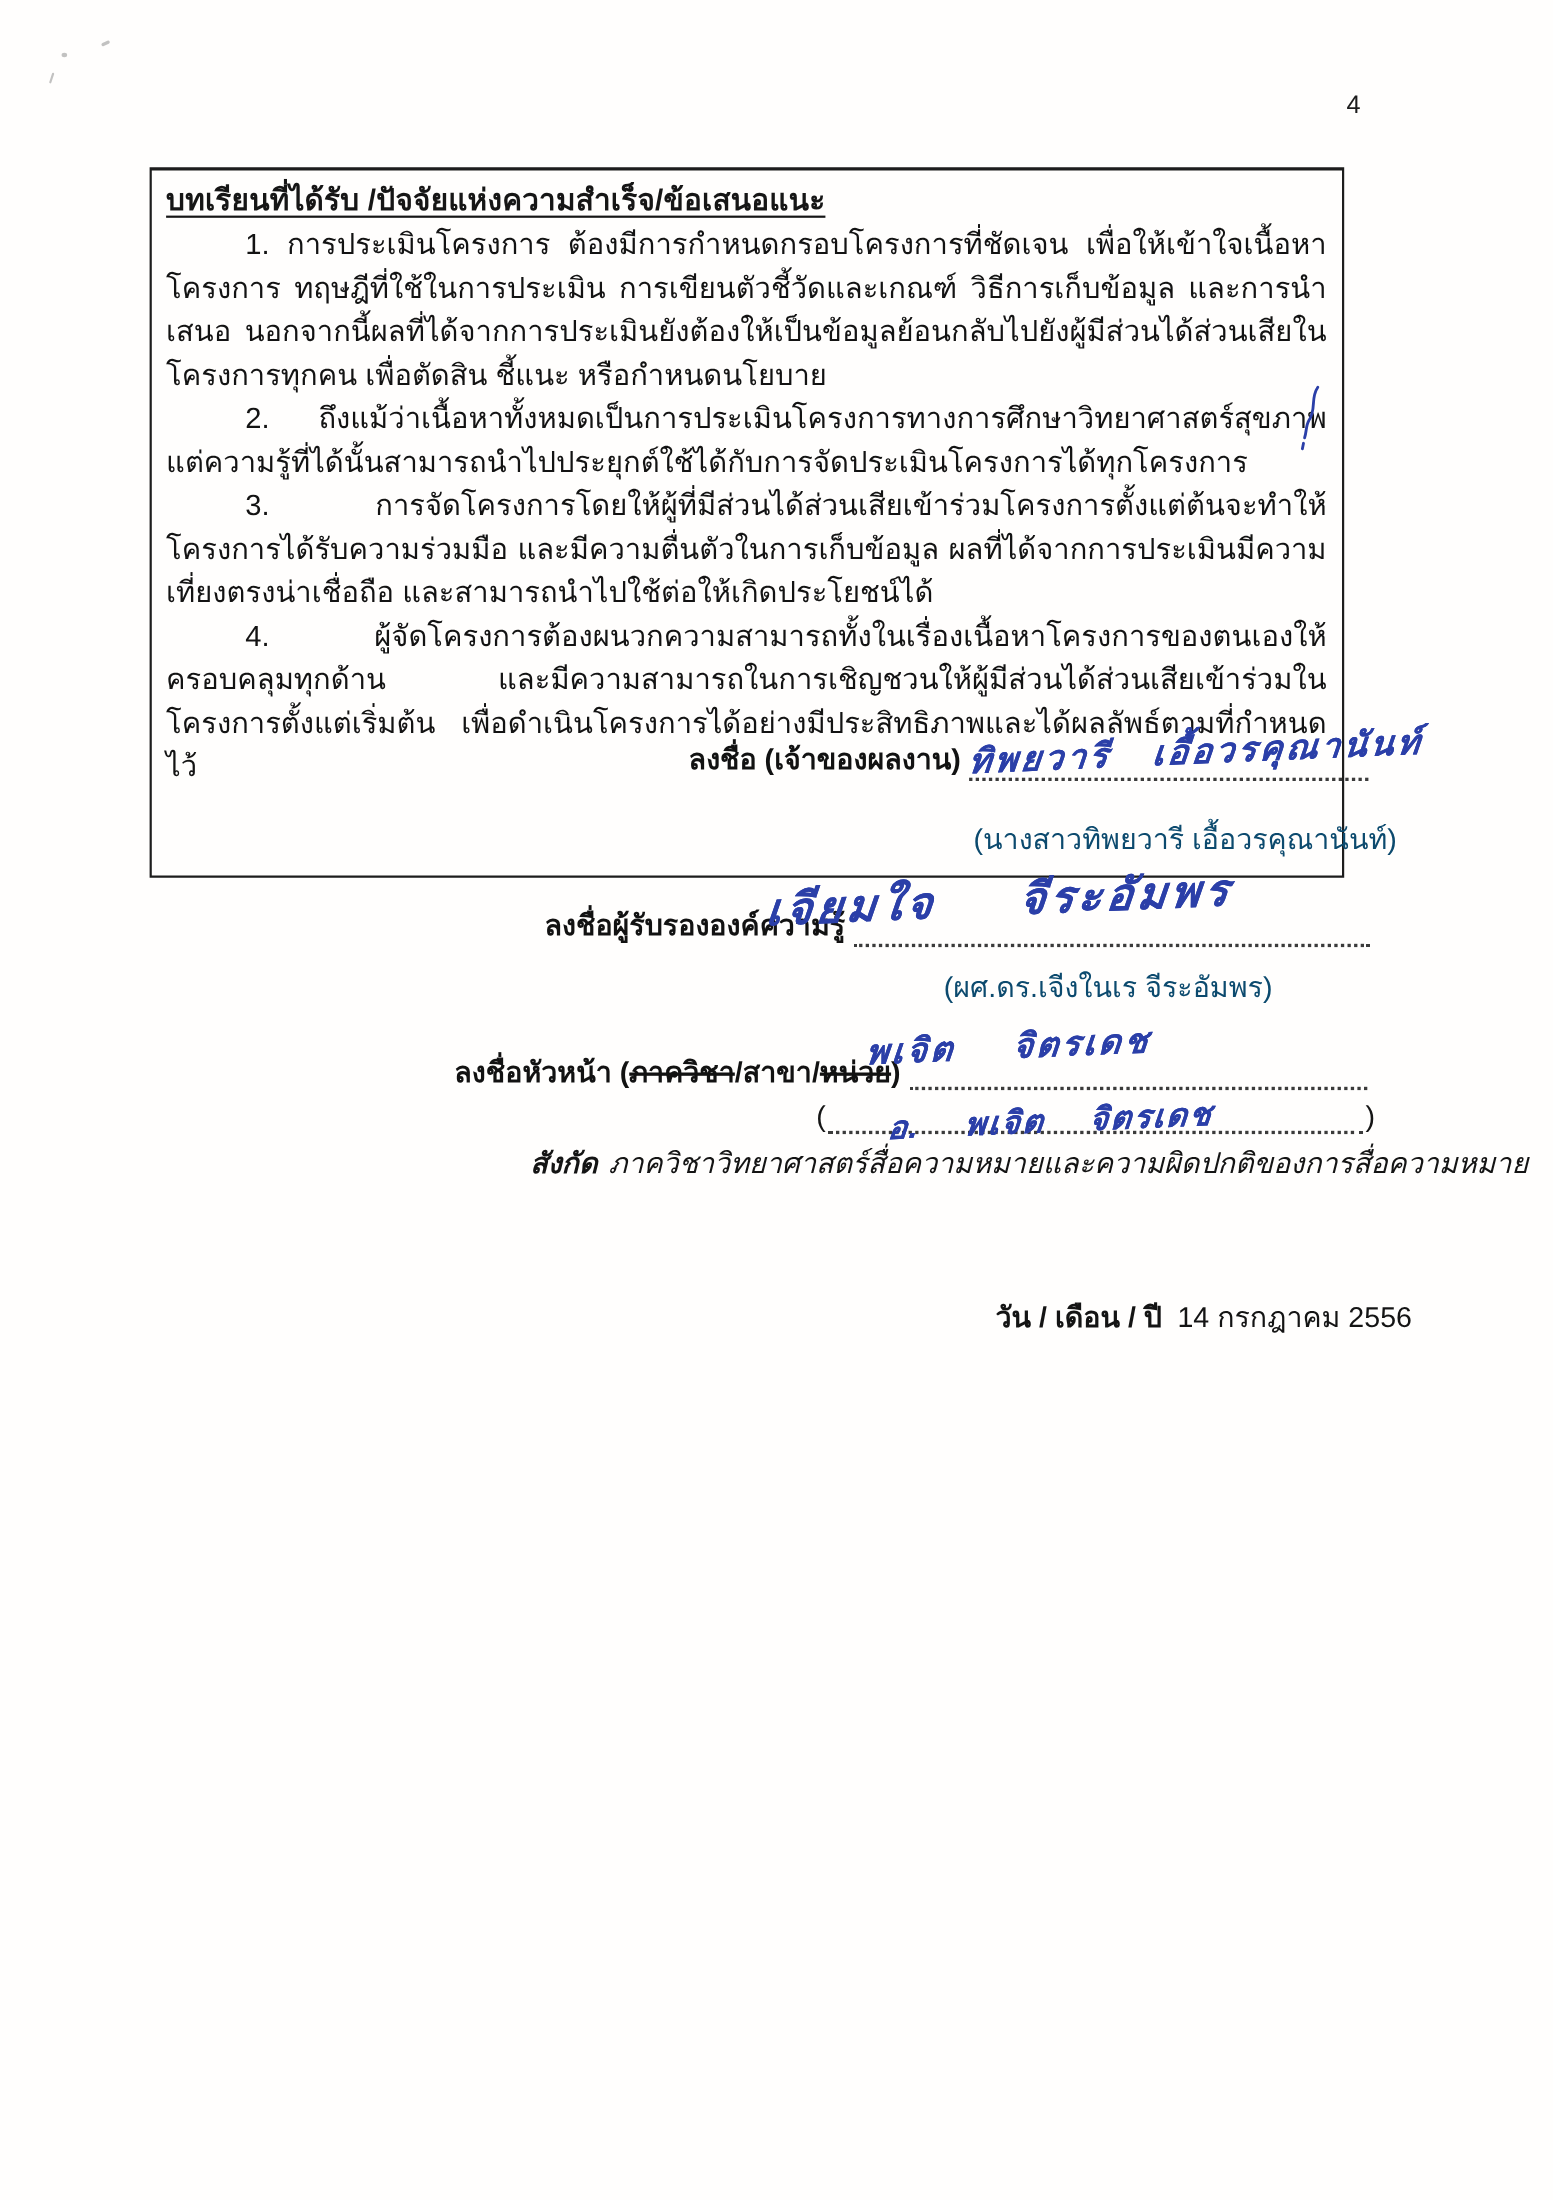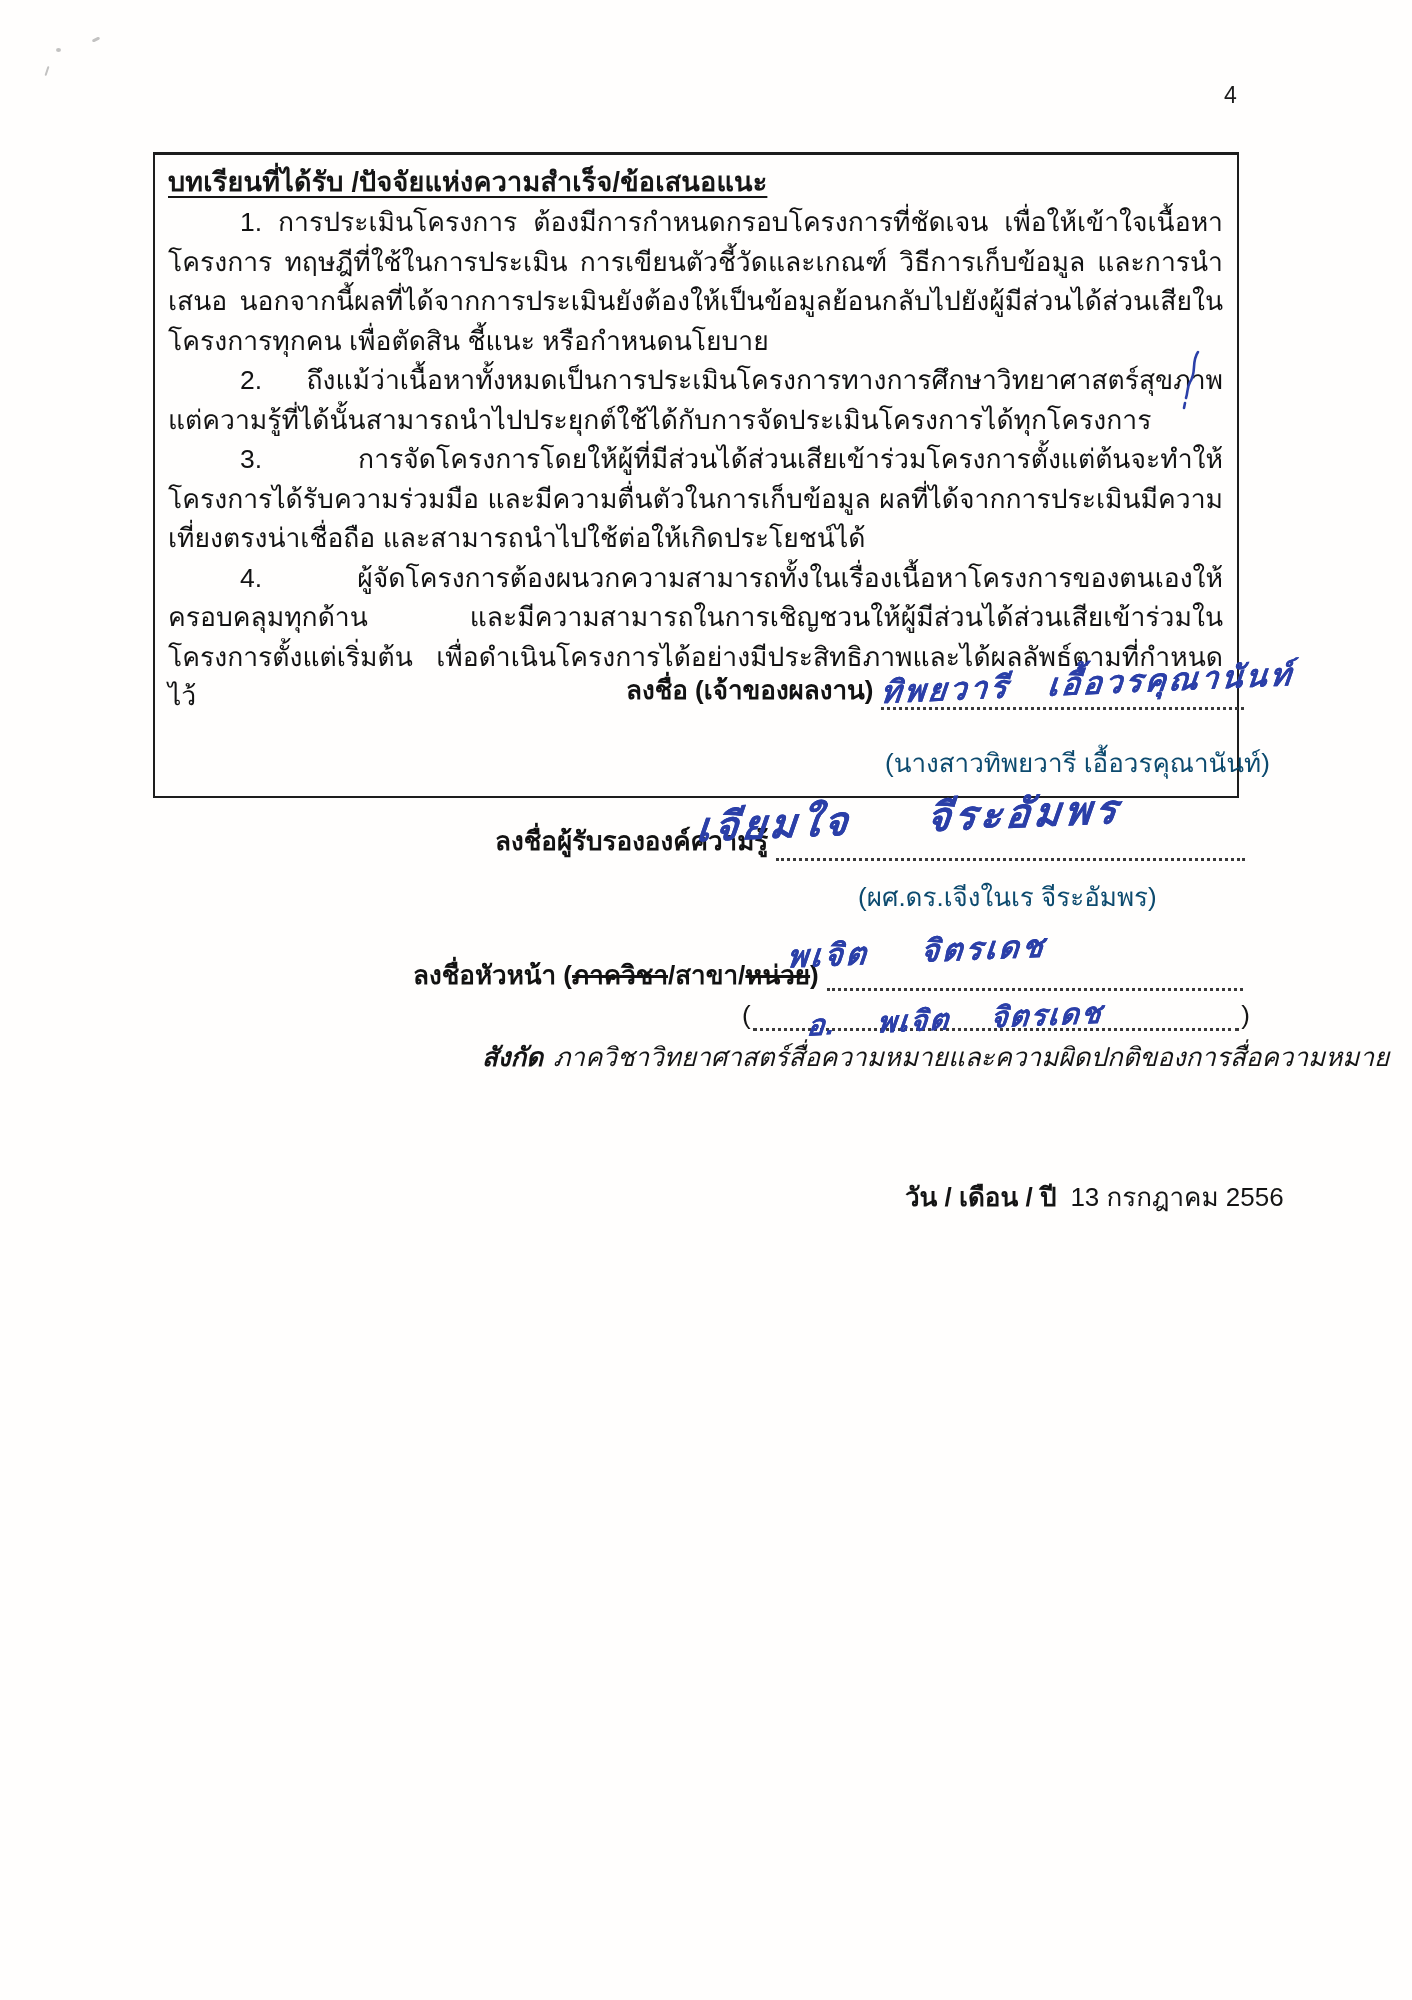--- a/index.html
+++ b/index.html
@@ -14,21 +14,21 @@
   }
   
   .speck{position:absolute;background:#8f8f8f;opacity:.55;border-radius:2px;}
   .speck.s1{left:92px;top:38px;width:8px;height:3px;transform:rotate(-25deg);}
   .speck.s2{left:56px;top:48px;width:5px;height:4px;border-radius:50%;}
   .speck.s3{left:46px;top:66px;width:2px;height:10px;transform:rotate(18deg);}
   
   .page-number{position:absolute;left:1224px;top:82px;font-size:23px;color:#1c1c1c;}
   
   .lessons-box{
-    position:absolute;left:153px;top:152px;width:1086px;height:646px;
+    position:absolute;left:136px;top:152px;width:1086px;height:646px;
     border:2px solid #1d1d1d;border-top-width:3px;
     box-sizing:border-box;
     padding:8px 14px 6px 13px;
   }
   .box-heading{
     font-size:27px;font-weight:700;line-height:38px;
     text-decoration:underline;text-decoration-thickness:2px;text-underline-offset:5px;
     margin:0 0 2px 0;letter-spacing:.2px;
   }
   .lessons-box p{
@@ -122,16 +122,16 @@
     <span class="dotline"></span>
     <span class="pchar">)</span>
   </div>
   <div class="hand hand-head2">อ. พเจิต จิตรเดช</div>
 
   <div class="affiliation">
     <span class="aff-label">สังกัด</span><span>ภาควิชาวิทยาศาสตร์สื่อความหมายและความผิดปกติของการสื่อความหมาย</span>
   </div>
 
   <div class="date-line">
-    <span class="date-label">วัน / เดือน / ปี</span><span>13 กรกฎาคม 2556</span>
+    <span class="date-label">วัน / เดือน / ปี</span><span>14 กรกฎาคม 2556</span>
   </div>
 
 </div>
 
 </body></html>

